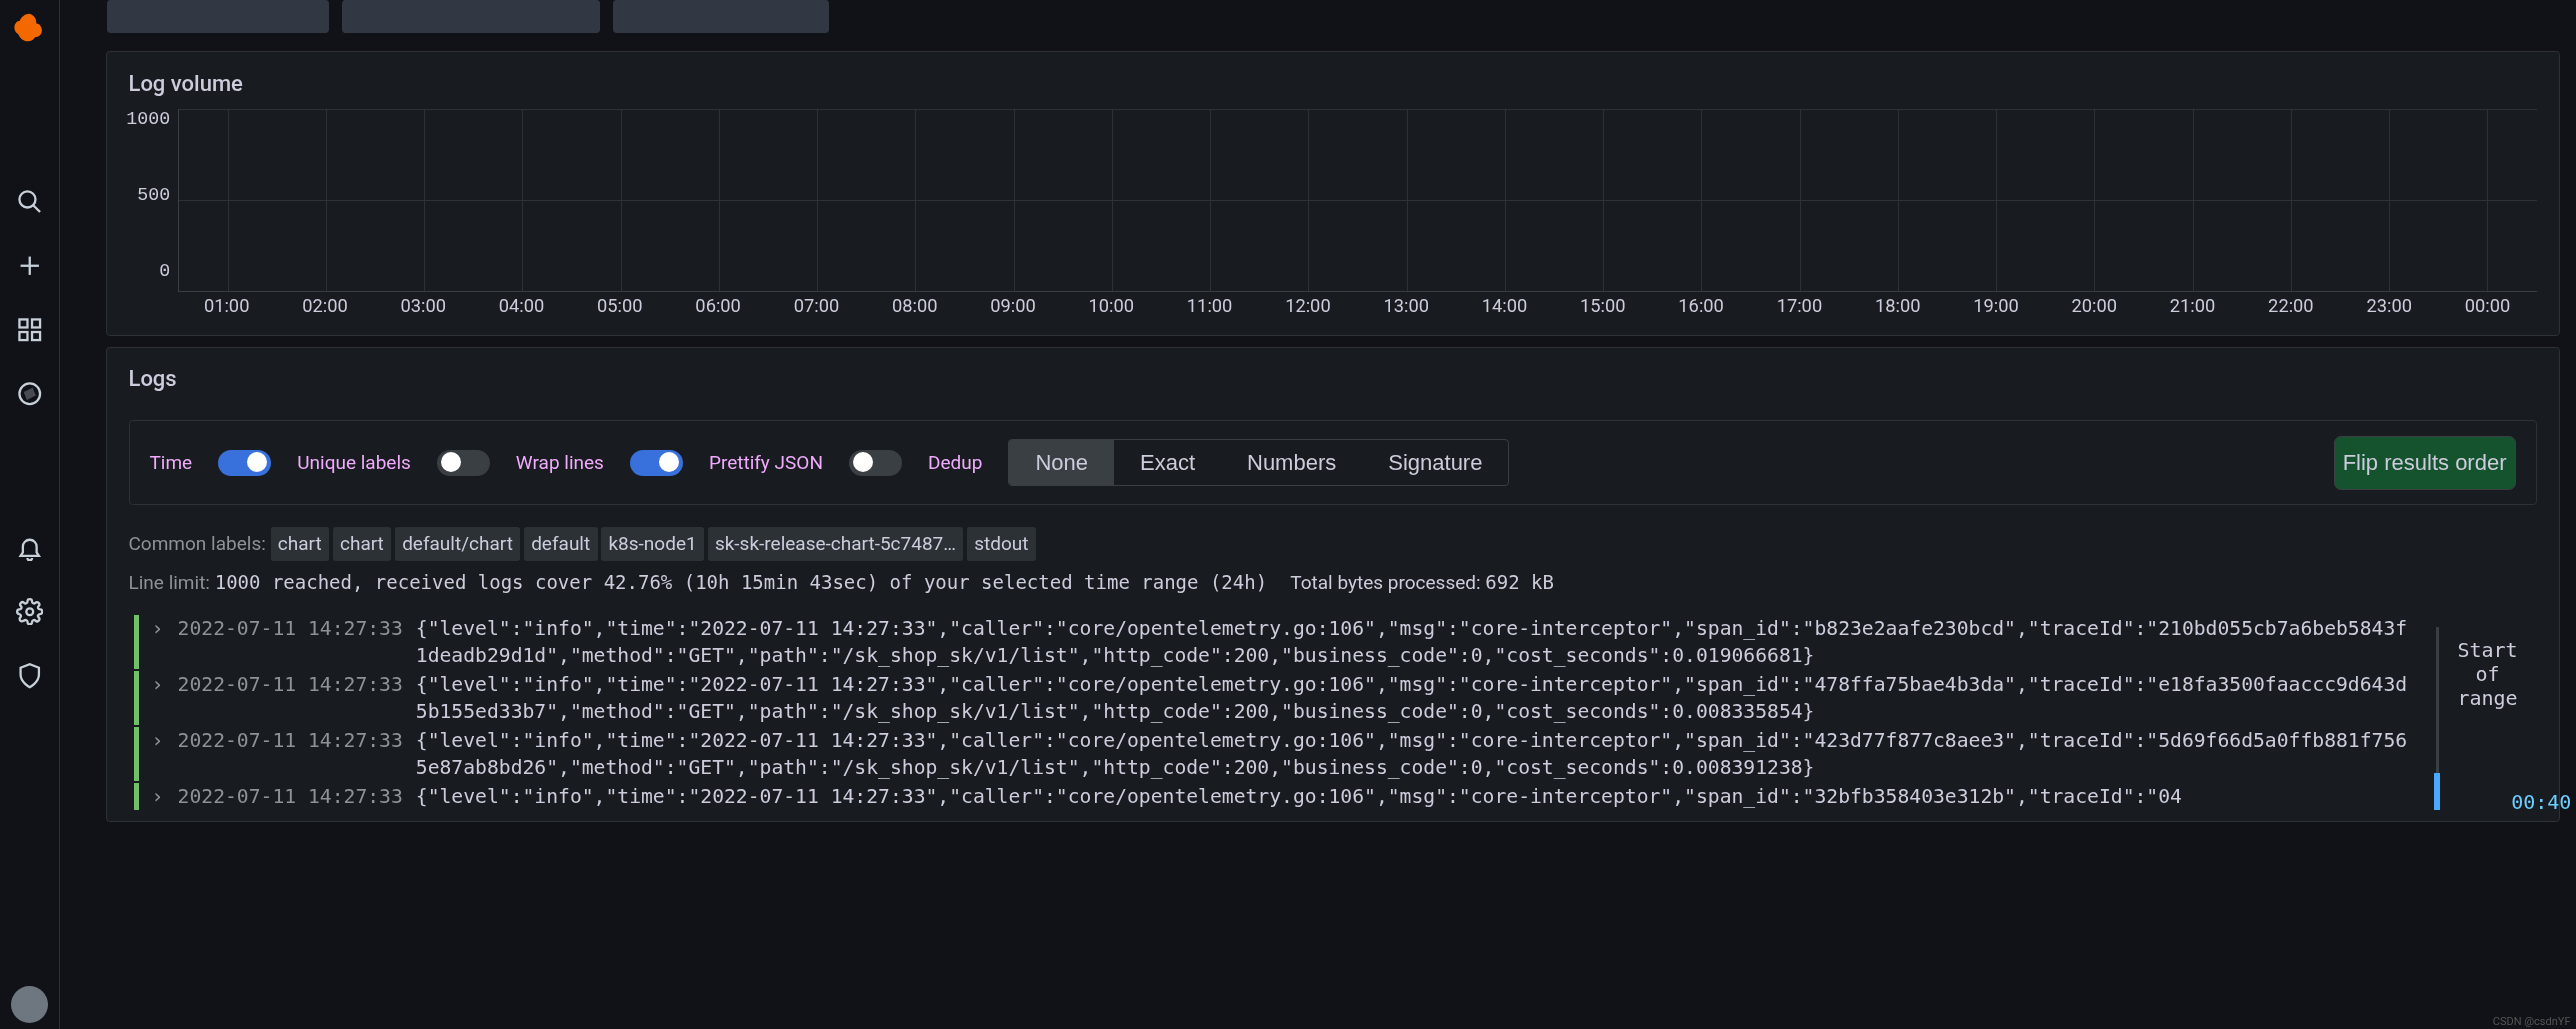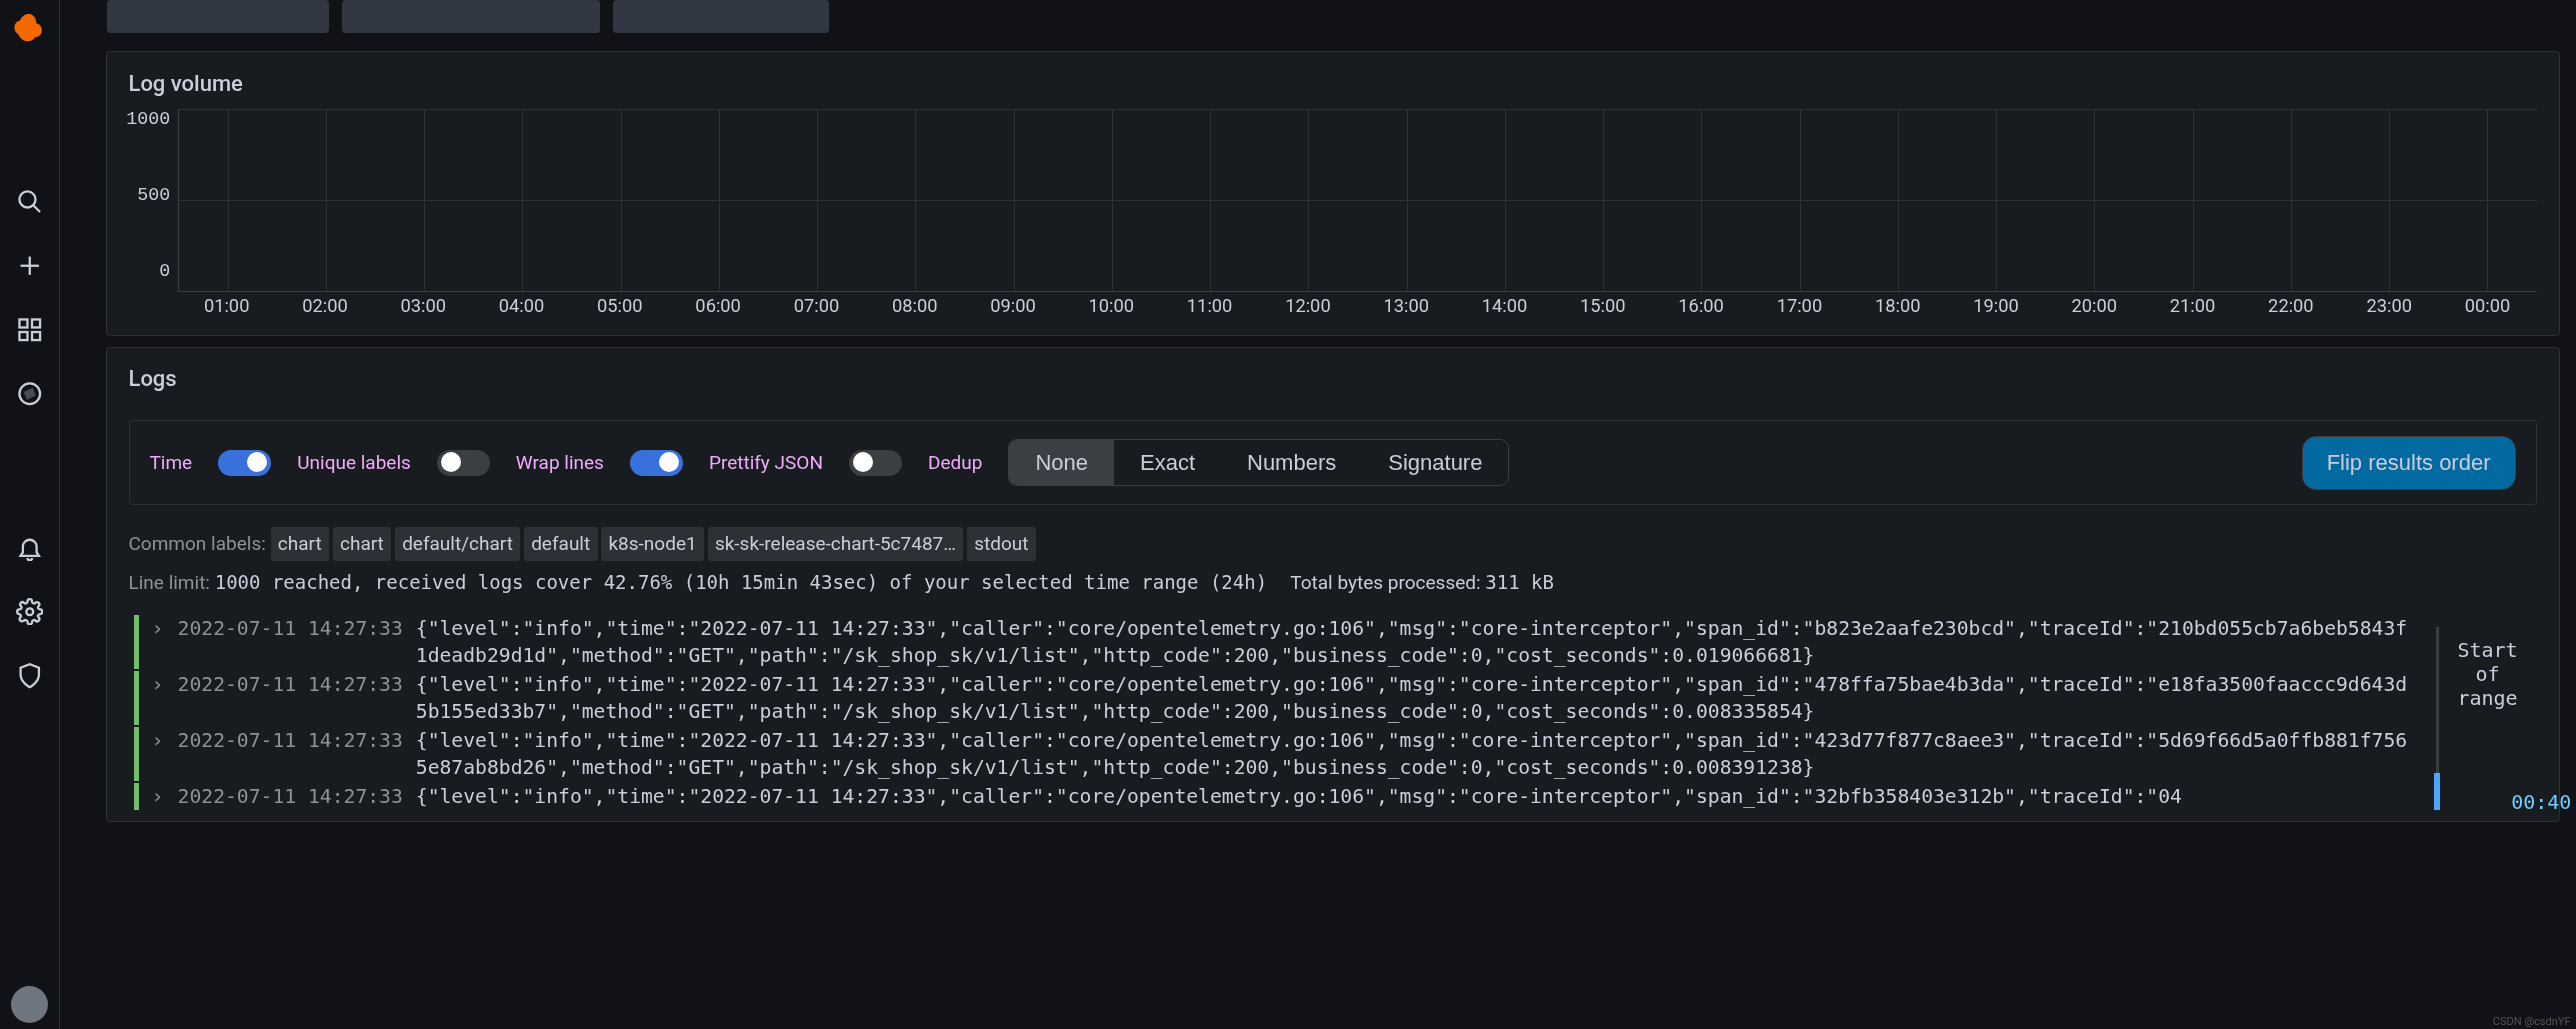--- a/index.html
+++ b/index.html
@@ -53,25 +53,25 @@
 .legend { display: flex; gap: 27.5px; margin-left: 49px; margin-top: 9.2px; font-size: 19px; align-items: center; }
 .legend-item { display: flex; align-items: center; gap: 9.2px; }
 .legend-swatch { width: 24px; height: 5.5px; border-radius: 1.8px; }
 
 .logs-toolbar { display: flex; align-items: center; gap: 26px; border: 0.9px solid #2c3235; border-radius: 3.7px; padding: 14.7px 20px; margin-top: 29px; margin-bottom: 22px; }
 .toggle-label { font-size: 19px; color: #f0abfc; }
 .switch { width: 53px; height: 26px; border-radius: 26px; background: #3a3f44; position: relative; cursor: pointer; }
 .switch.on { background: #3871dc; }
 .switch .knob { width: 20px; height: 20px; border-radius: 50%; background: #fff; position: absolute; top: 2.7px; left: 3.7px; transition: left .1s; }
 .switch.on .knob { left: 29px; }
-.seg-group { display: flex; border: 0.9px solid #3a3f44; border-radius: 9px; overflow: hidden; }
+.seg-group { display: flex; border: 0.9px solid #3a3f44; border-radius: 4px; overflow: hidden; }
 .seg-btn { padding: 9.2px 26px; font-size: 22px; color: #ccccdc; background: transparent; border: none; cursor: pointer; }
 .seg-btn.active { background: #3a3f44; }
 .flex-spacer { flex: 1; }
-.flip-btn { padding: 13px 24px; font-size: 22px; color: #ccccdc; background: #0369a1; border: 0.9px solid #3a3f44; border-radius: 14px; cursor: pointer; }
+.flip-btn { padding: 13px 8px; font-size: 22px; color: #ccccdc; background: #14532d; border: 0.9px solid #3a3f44; border-radius: 7px; cursor: pointer; }
 .meta-line { font-size: 19px; color: #8e9297; margin-bottom: 5.5px; line-height: 1.6; }
 .meta-line .label-chip { background: #2c3136; color: #ccccdc; padding: 1.8px 7.3px; border-radius: 2.7px; margin-right: 3.7px; display: inline-block; }
 .meta-line .mono { font-family: Menlo, Monaco, Consolas, monospace; color: #ccccdc; text-align: right; }
 .meta-line .strong { color: #ccccdc; }
 .log-list { margin-top: 16.5px; font-family: Menlo, Monaco, Consolas, monospace; font-size: 19.7px; position: relative; }
 .log-row { display: flex; align-items: flex-start; gap: 13px; margin-bottom: 1.8px; line-height: 1.38; }
 .log-bar { width: 4.6px; align-self: stretch; background: #73bf69; flex-shrink: 0; margin-left: 5.5px; }
 .log-ex { color: #8e9297; cursor: pointer; width: 13px; flex-shrink: 0; user-select: none; }
 .log-ts { color: #8e9297; white-space: nowrap; flex-shrink: 0; }
 .log-body { color: #ccccdc; word-break: break-all; white-space: pre-wrap; flex: 1; padding-right: 128px; }
@@ -249,21 +249,21 @@
 
       <div class="meta-line">
         <span>Common labels:</span>
         <span id="chips"><span class="label-chip">chart</span><span class="label-chip">chart</span><span class="label-chip">default/chart</span><span class="label-chip">default</span><span class="label-chip">k8s-node1</span><span class="label-chip">sk-sk-release-chart-5c7487…</span><span class="label-chip">stdout</span></span>
       </div>
       <div class="meta-line">
         <span>Line limit:</span>
         <span class="mono">1000 reached, received logs cover 42.76% (10h 15min 43sec) of your selected time range (24h)</span>
         &nbsp;&nbsp;&nbsp;
         <span class="strong">Total bytes processed:</span>
-        <span class="mono">311 kB</span>
+        <span class="mono">692 kB</span>
       </div>
 
       <div class="log-list" id="loglist">
         <div class="range-marker">
           <div>
             <div>Start</div>
             <div>of</div>
             <div>range</div>
           </div>
           <div class="timecode">00:40:19</div>

